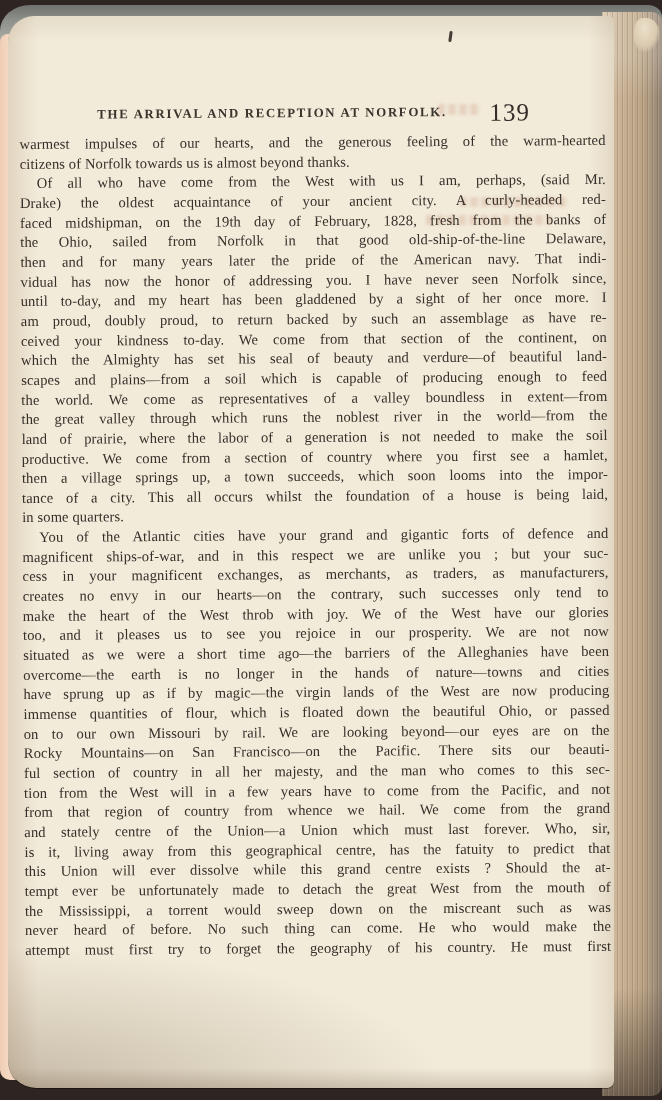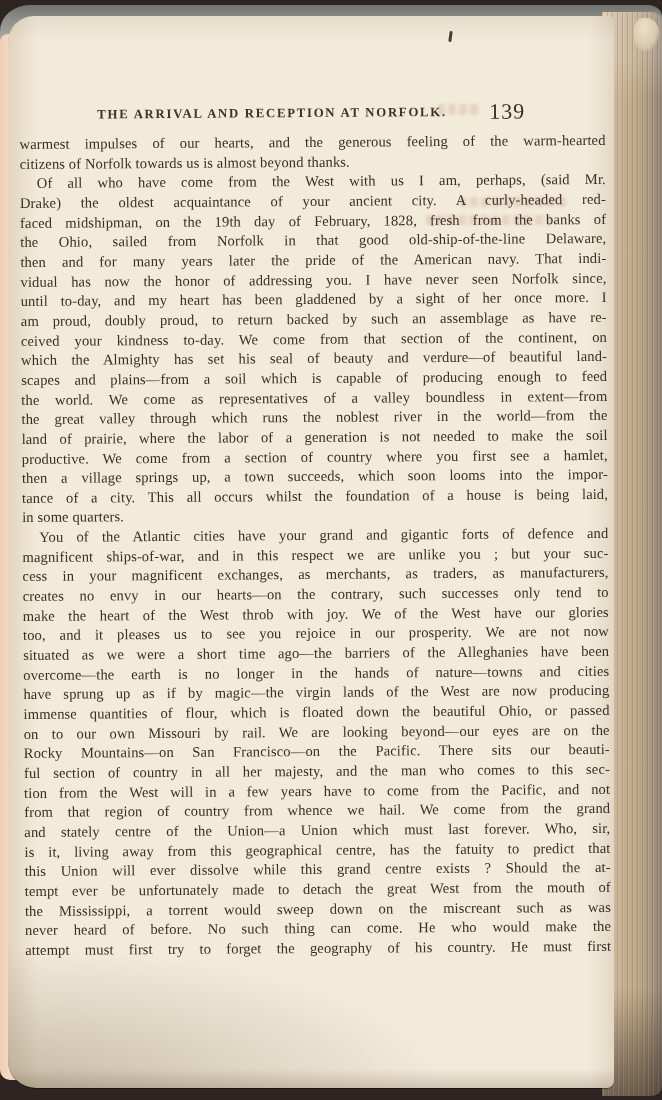--- a/index.html
+++ b/index.html
@@ -42,21 +42,21 @@
        linear-gradient(180deg, rgba(0,0,0,0) calc(100% - 20px), rgba(90,65,40,.22) 100%),
        var(--paper);
      box-shadow:0 1px 0 rgba(0,0,0,.4);}
 
   .sheet{position:absolute;left:0;top:0;width:100%;height:100%;
          transform:rotate(-0.4deg);transform-origin:300px 480px;}
 
   .hdr{position:absolute;left:0;top:84px;width:100%;height:34px;}
   .hdr-title{position:absolute;left:92px;top:6px;font-weight:bold;font-size:12.8px;
              letter-spacing:1.7px;color:#3b342c;white-space:nowrap;}
-  .hdr-num{position:absolute;left:484px;top:0;font-size:22px;letter-spacing:1px;color:#332d27;}
+  .hdr-num{position:absolute;left:484px;top:0;font-size:25px;letter-spacing:1px;color:#332d27;}
 
   .body-text{position:absolute;left:14px;top:117px;width:586px;color:var(--ink);
              font-size:14.6px;line-height:19.65px;letter-spacing:.1px;}
   .bline{text-align:justify;text-align-last:justify;}
   .bline.end{text-align-last:left;}
   .bline.indent{text-indent:17px;}
 
   
   .ink-mark{position:absolute;left:441px;top:15px;width:3px;height:11px;background:#453c35;
             border-radius:2px;transform:rotate(8deg);}

